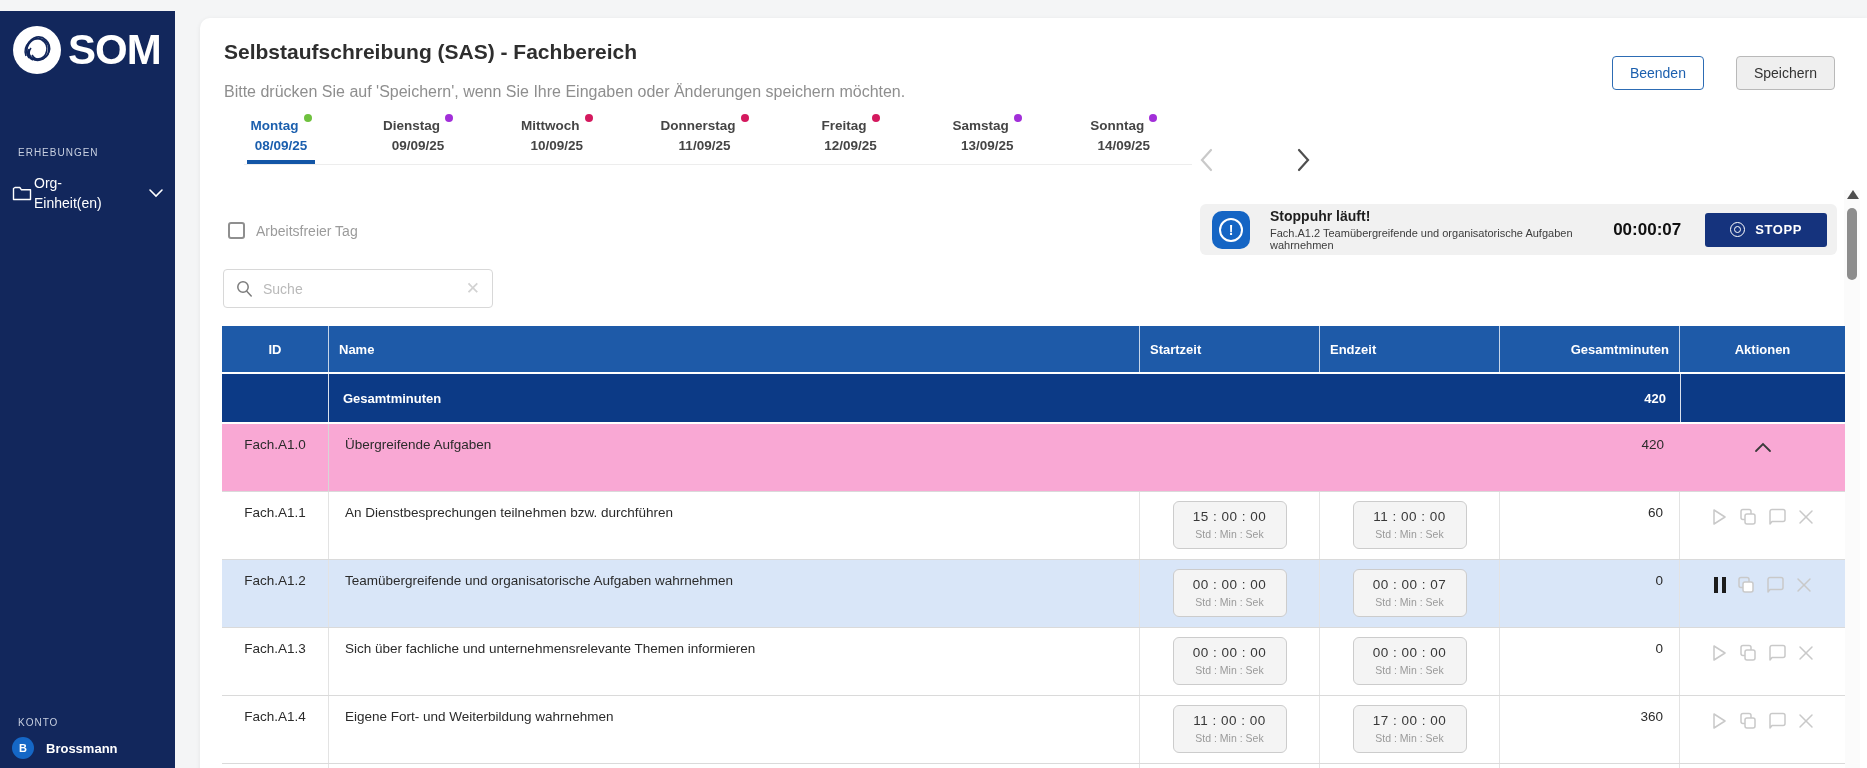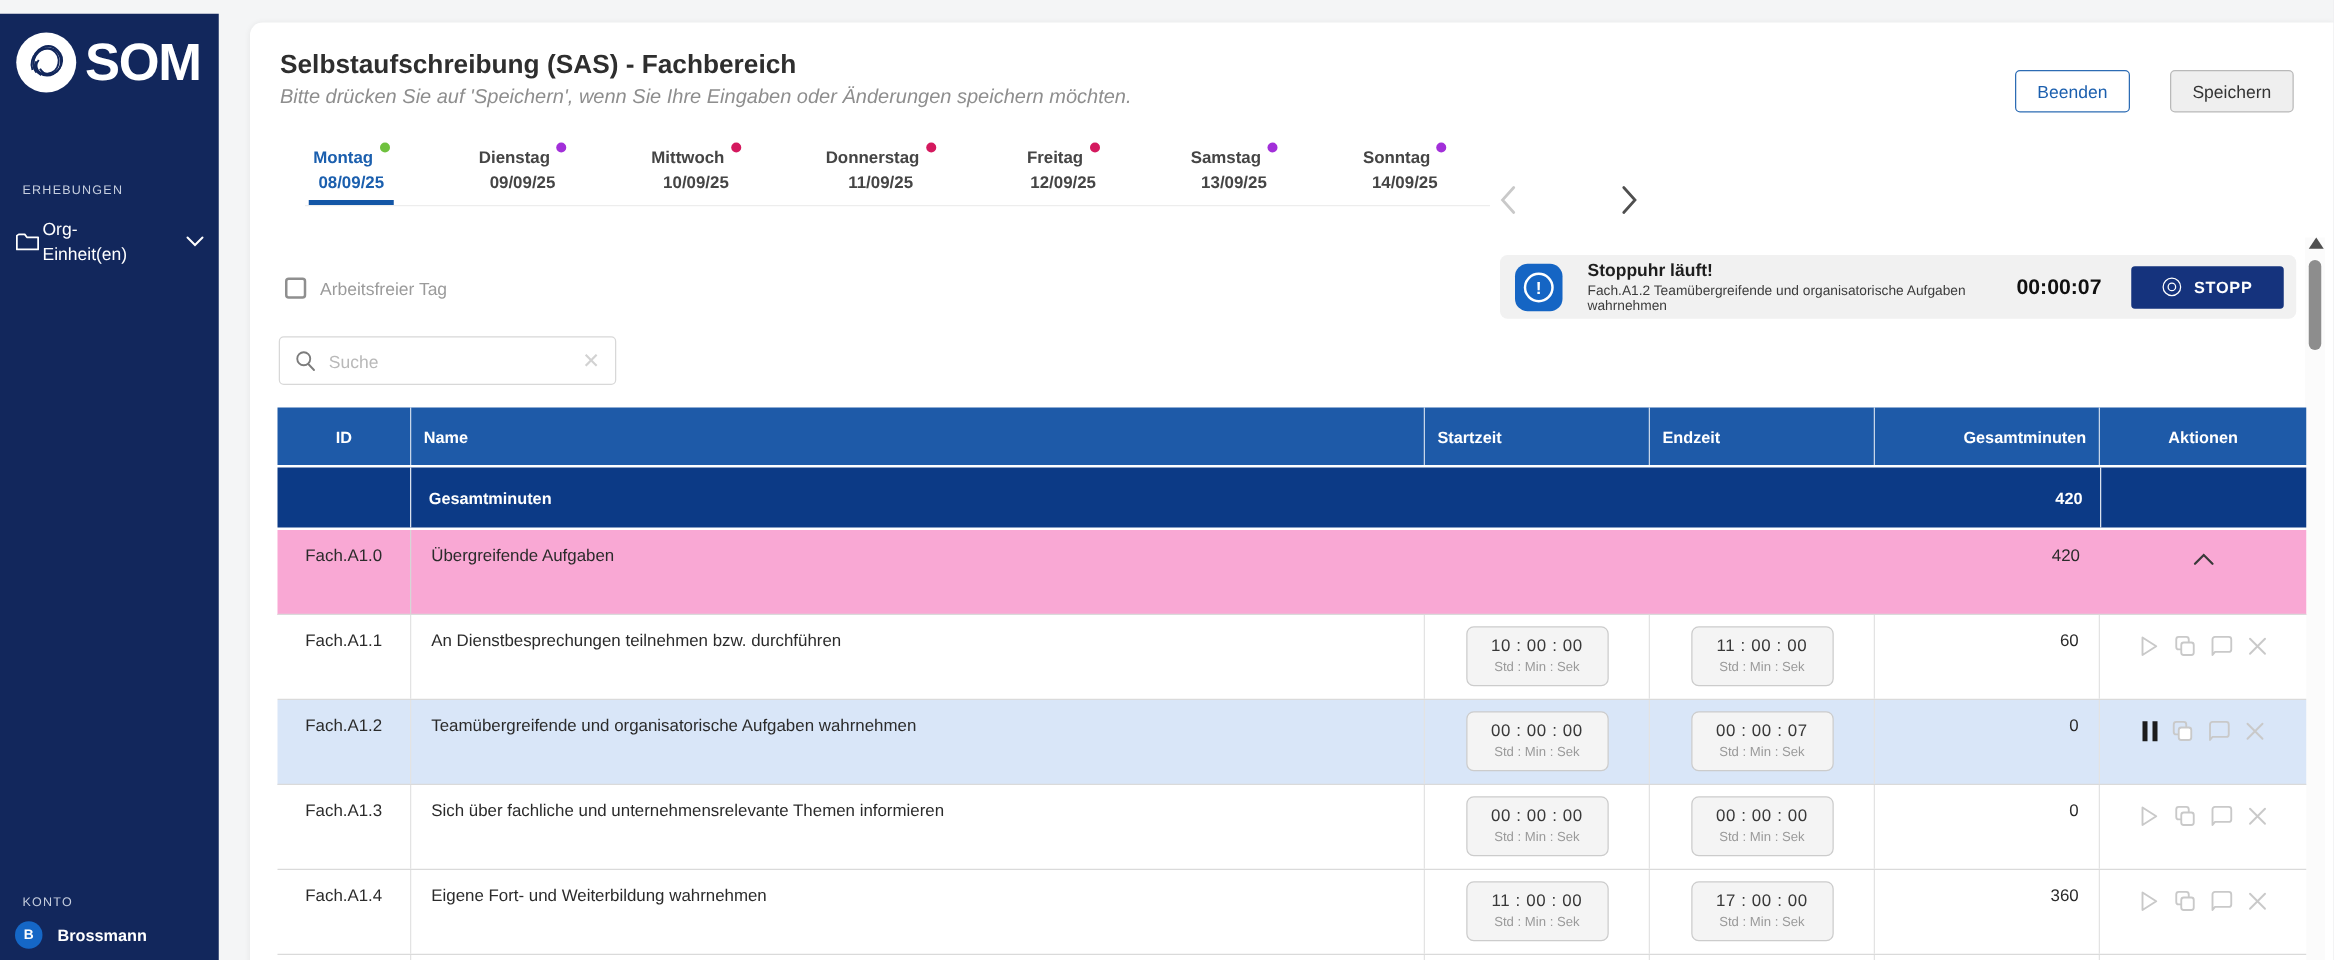--- a/index.html
+++ b/index.html
@@ -18,21 +18,21 @@
   .side-item .chev { margin-left:auto; }
   .konto-row { position:absolute; left:12px; top:726px; display:flex; align-items:center; gap:12px; }
   .avatar { width:22px; height:22px; border-radius:50%; background:#1567c6; color:#fff; font-size:11px; font-weight:700; display:flex; align-items:center; justify-content:center; }
   .user-name { font-size:13px; font-weight:700; color:#fff; }
   .gear-stub { position:absolute; left:15px; top:762px; width:15px; height:15px; border:2px solid #cfd6e4; border-radius:50%; }
 
   
   .card { position:absolute; left:200px; top:18px; right:0; bottom:-10px; background:#fff; border-radius:10px 0 0 0; box-shadow:0 1px 5px rgba(0,0,0,0.07); }
 
   .page-title { position:absolute; left:24px; top:22px; font-size:21px; font-weight:700; color:#2e2e2e; }
-  .page-subtitle { position:absolute; left:24px; top:51px; font-size:16px; color:#8e8e8e;font-style:italic; }
+  .page-subtitle { position:absolute; left:24px; top:65px; font-size:16px; color:#8e8e8e; }
 
   .top-buttons { position:absolute; right:32px; top:38px; display:flex; gap:32px; }
   .btn { font-family:inherit; font-size:14px; border-radius:4px; padding:8px 17px; cursor:pointer; }
   .btn-outline { background:#fff; border:1px solid #2d6cb4; color:#1b5fae; }
   .btn-gray { background:#efefef; border:1px solid #b9b9b9; color:#333; }
 
   
   .tabs { position:absolute; left:44px; top:100px; width:948px; display:flex; gap:62px; border-bottom:1px solid #ededed;text-align:right; }
   .tab { display:flex; flex-direction:column; align-items:center; padding:0 3px; cursor:pointer; }
   .tab-label { font-size:13.5px; font-weight:700; color:#454545; position:relative; white-space:nowrap; }
@@ -278,21 +278,21 @@
       </span>
 
     </div>
   </div>
 
   <div class="trow drow">
     <div class="tcell cid">Fach.A1.1</div>
     <div class="tcell cname">An Dienstbesprechungen teilnehmen bzw. durchführen</div>
     <div class="tcell ctime">
       <div class="time-box">
-        <div class="time-val">10 : 00 : 00</div>
+        <div class="time-val">15 : 00 : 00</div>
         <div class="time-hint">Std : Min : Sek</div>
       </div>
     </div>
     <div class="tcell ctime">
       <div class="time-box">
         <div class="time-val">11 : 00 : 00</div>
         <div class="time-hint">Std : Min : Sek</div>
       </div>
     </div>
     <div class="tcell ctotal">60</div>

